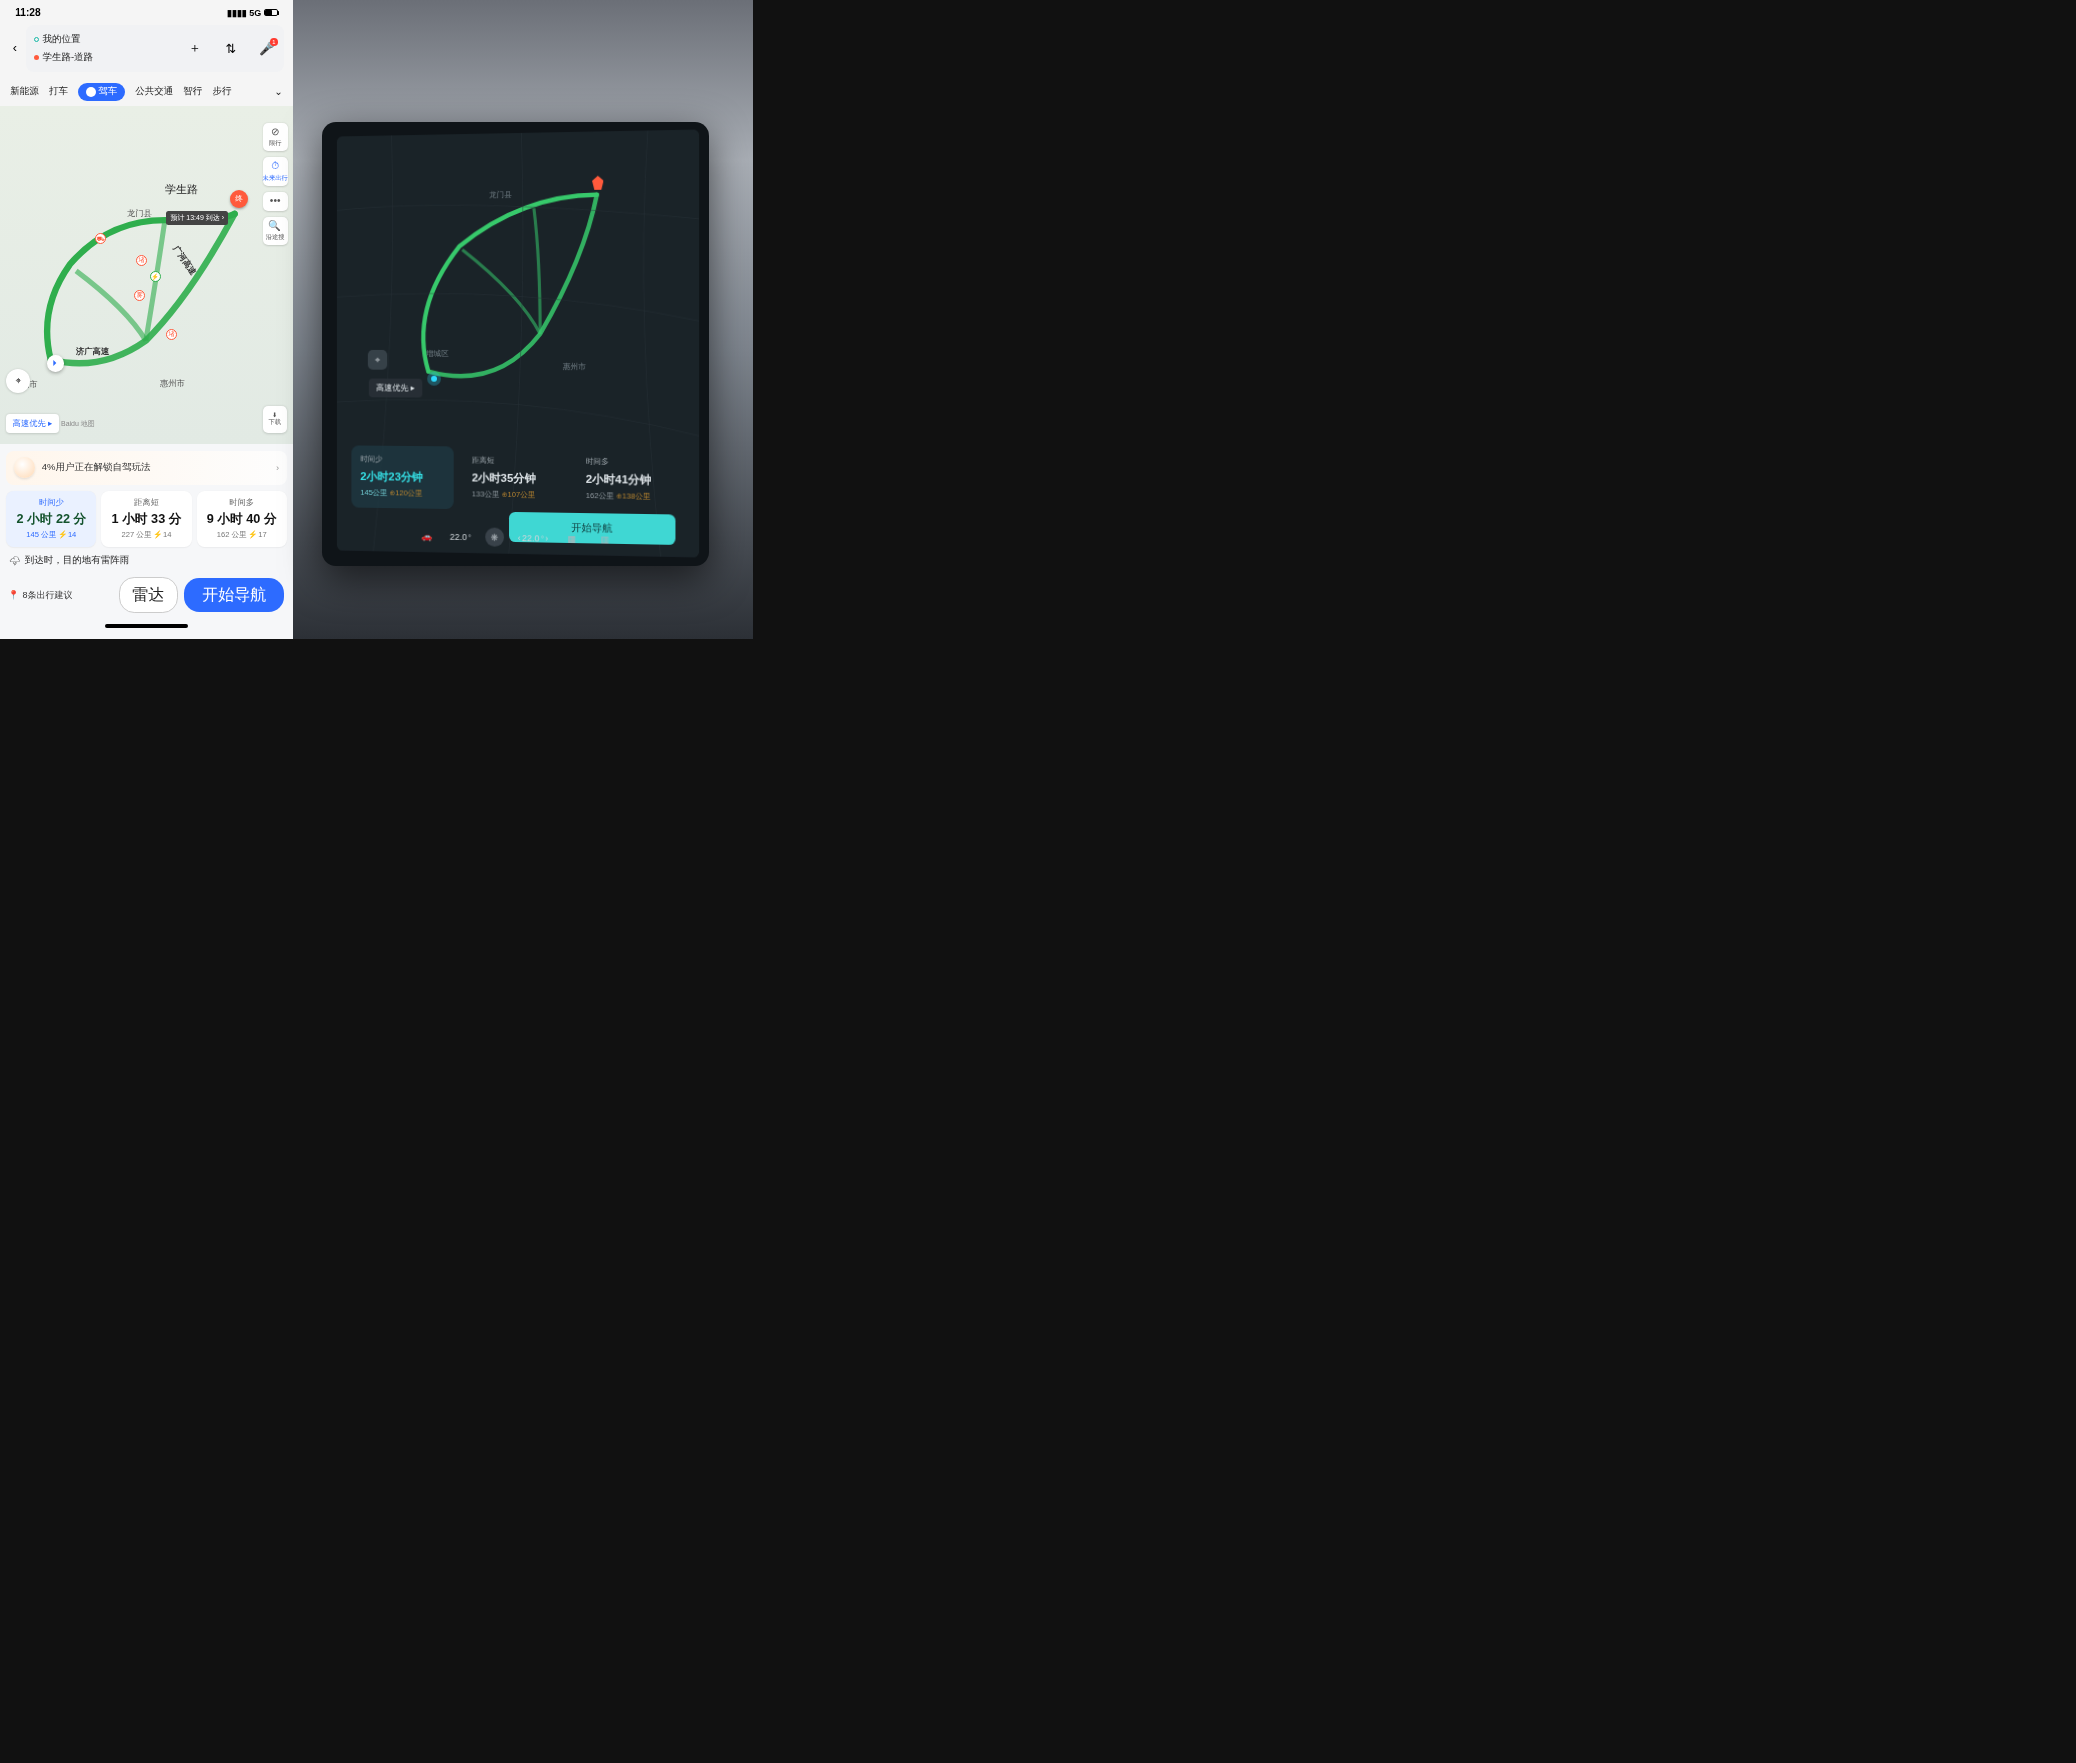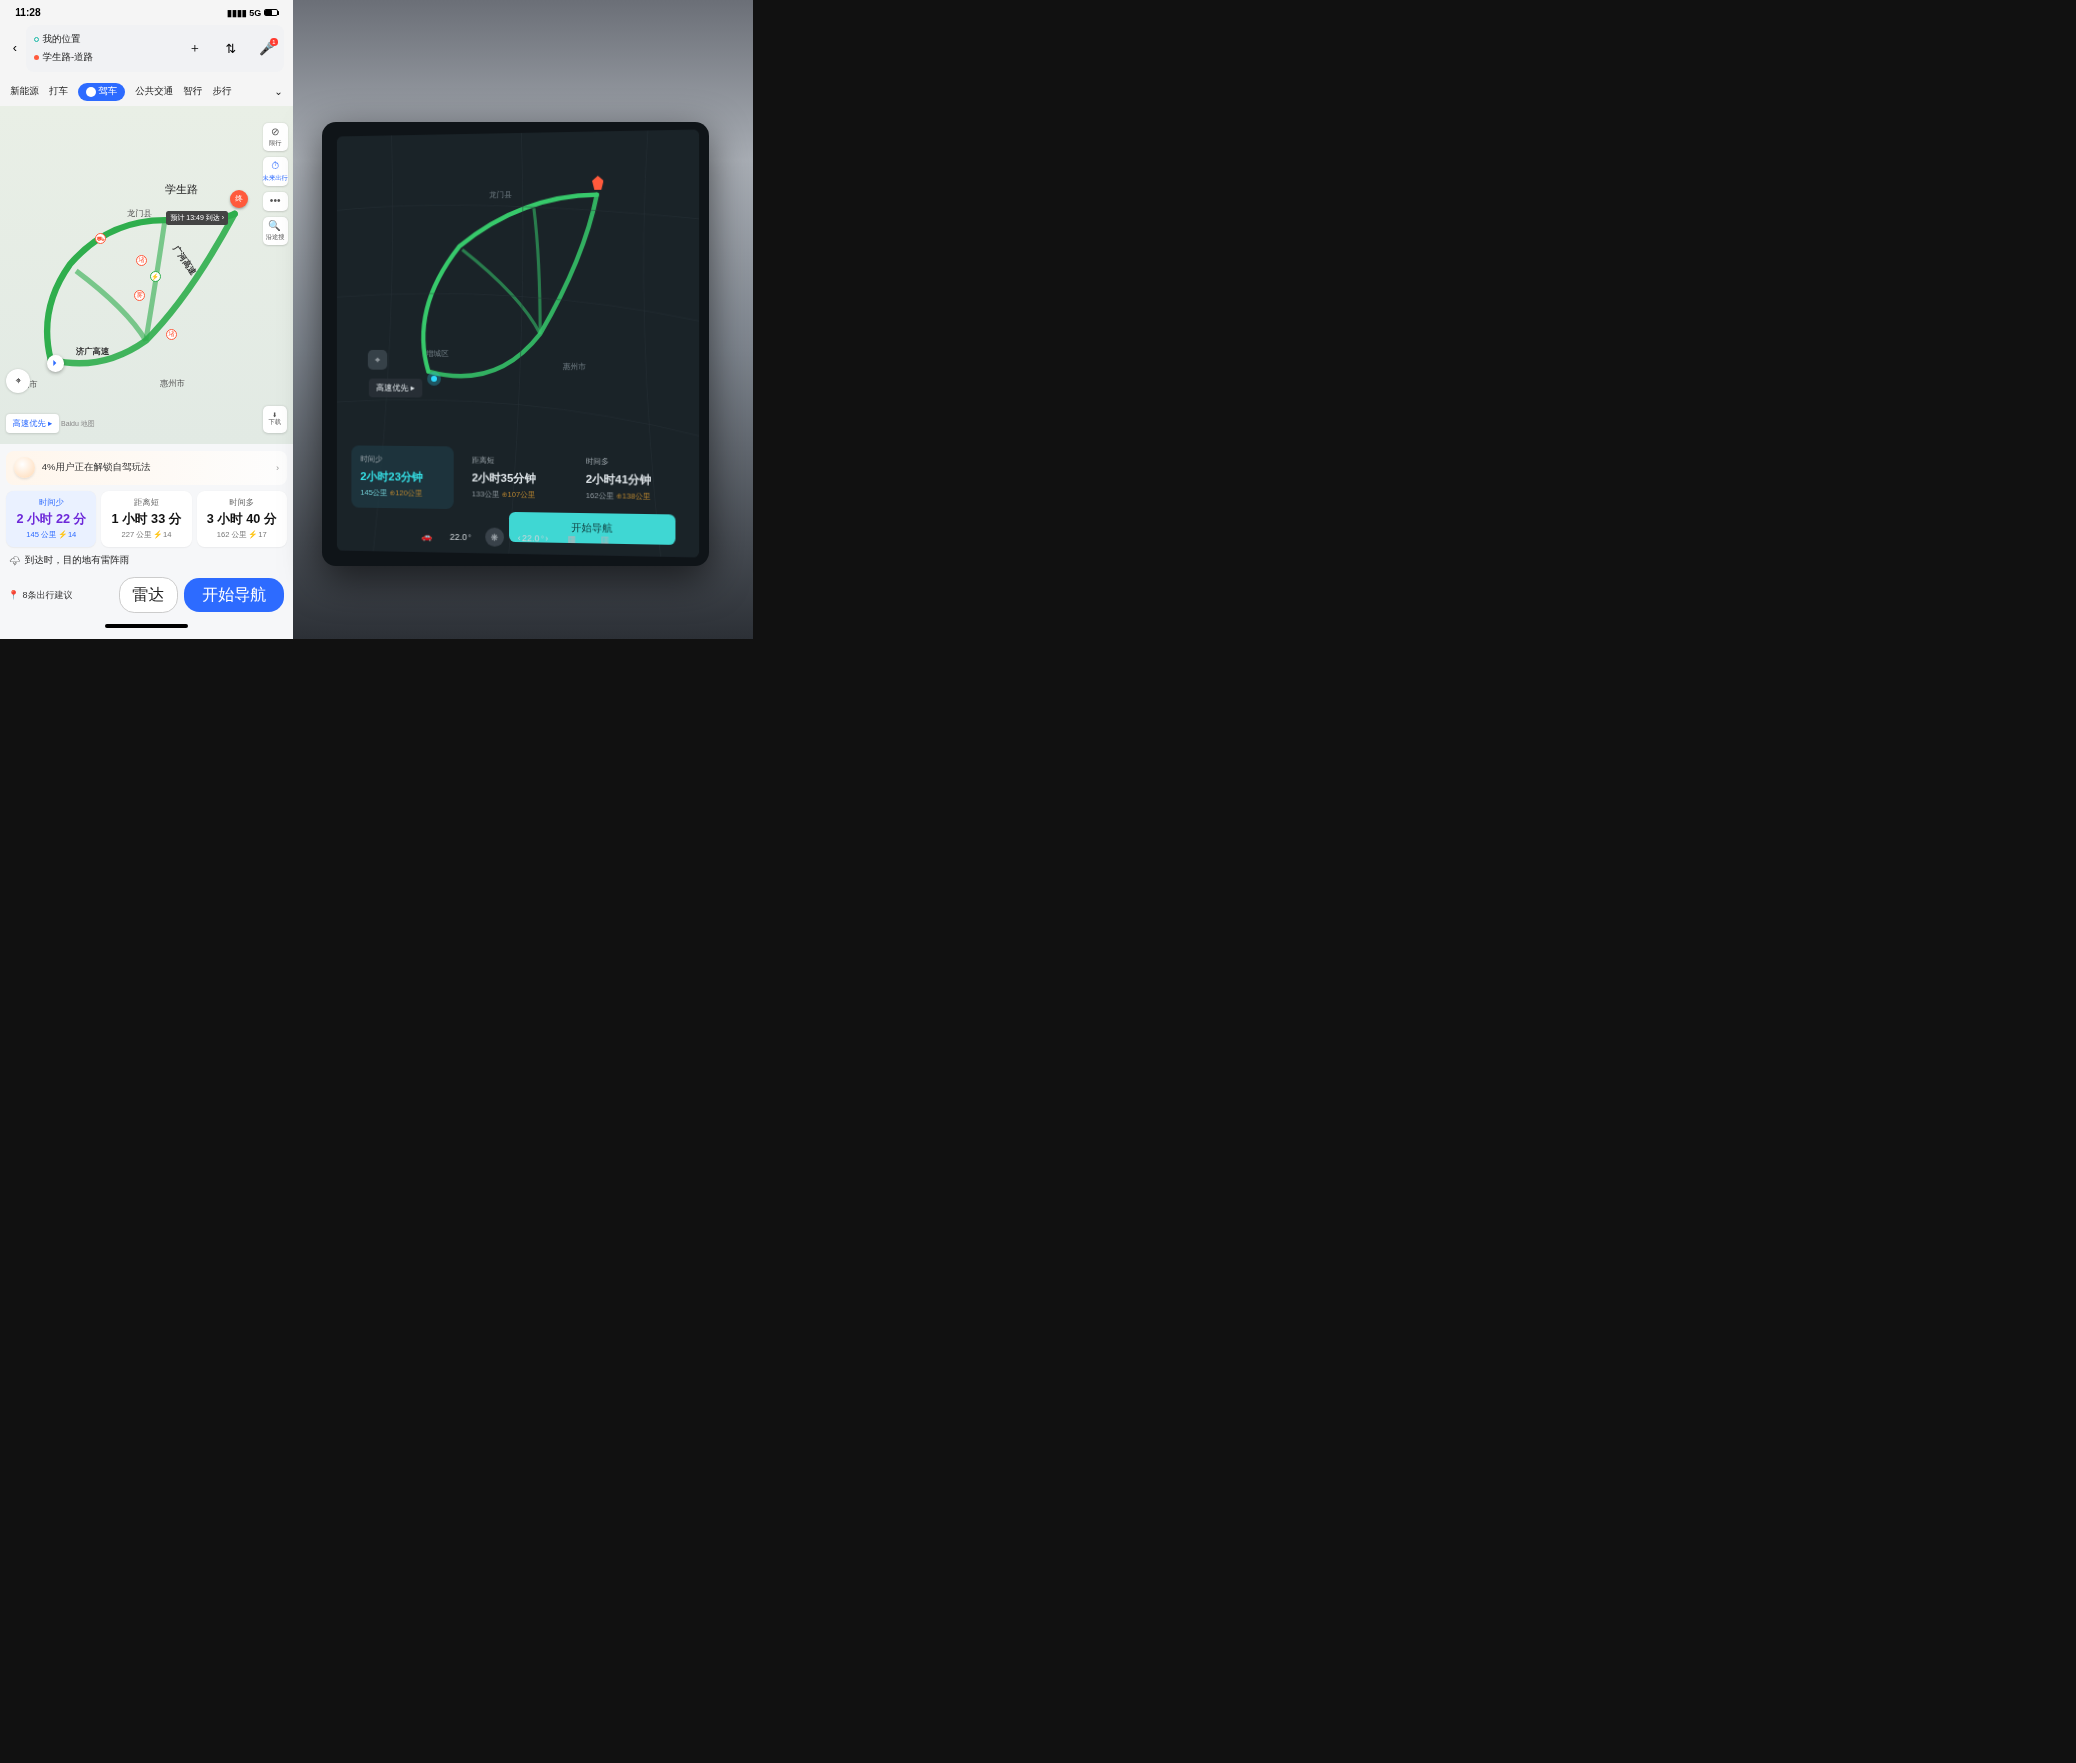--- a/index.html
+++ b/index.html
@@ -49,21 +49,21 @@
   .sheet{background:#f6f7f9;padding:6.3px 6.3px 9px;display:flex;flex-direction:column;gap:6.3px}
   .banner{background:linear-gradient(90deg,#fff6ec,#fdfdfd);border-radius:7.6px;padding:6.3px 7.6px;display:flex;align-items:center;gap:6.3px;font-size:9.5px;color:#333}
   .banner .av{width:21.6px;height:21.6px;border-radius:50%;background:radial-gradient(circle at 40% 35%,#fff,#ffd9b3);box-shadow:0 1.3px 2.5px rgba(0,0,0,.1)}
   .banner .arr{margin-left:auto;color:#999}
   .cards{display:flex;gap:5.1px}
   .card{flex:1;background:#fff;border-radius:7.6px;padding:6.3px 3.8px;text-align:center;box-shadow:0 0.6px 1.3px rgba(0,0,0,.05)}
   .card.sel{background:#eaf1ff}
   .card .lab{font-size:8.3px;color:#666;margin-bottom:2.5px}
   .card.sel .lab{color:#2d6bff}
   .card .big{font-size:12.7px;font-weight:600;color:#111;margin-bottom:2.5px;white-space:nowrap}
-  .card.sel .big{color:#6d28d9}
+  .card.sel .big{color:#14532d}
   .card .sub{font-size:7.6px;color:#777}
   .card.sel .sub{color:#2d6bff}
   .wx{display:flex;align-items:center;gap:3.8px;font-size:9.5px;color:#222;padding:1.3px 2.5px}
   .footer{display:flex;align-items:center;gap:6.3px;padding:2.5px 2.5px 0}
   .tips{display:flex;align-items:center;gap:2.5px;font-size:9px;color:#333}
   .btn{border-radius:15.2px;padding:6.3px 12.7px;font-size:16px;border:none}
   .btn.outline{background:#fff;color:#222;border:0.6px solid #ccc;margin-left:auto}
   .btn.prim{background:#2d6bff;color:#fff;padding:6.3px 18px}
   .homebar{width:83px;height:3.2px;background:#000;border-radius:1.9px;margin:5.1px auto 2.5px}
   
@@ -213,21 +213,21 @@
         <div class="big">2 小时 22 分</div>
         <div class="sub">145 公里  ⚡14</div>
       </div>
       <div class="card">
         <div class="lab">距离短</div>
         <div class="big">1 小时 33 分</div>
         <div class="sub">227 公里  ⚡14</div>
       </div>
       <div class="card">
         <div class="lab">时间多</div>
-        <div class="big">3 小时 40 分</div>
+        <div class="big">9 小时 40 分</div>
         <div class="sub">162 公里  ⚡17</div>
       </div>
     </div>
     <div class="wx">
         <span>🌩</span>
         <span>到达时，目的地有雷阵雨</span>
       </div>
     <div class="footer">
       <div class="tips">
           <span>📍</span>

